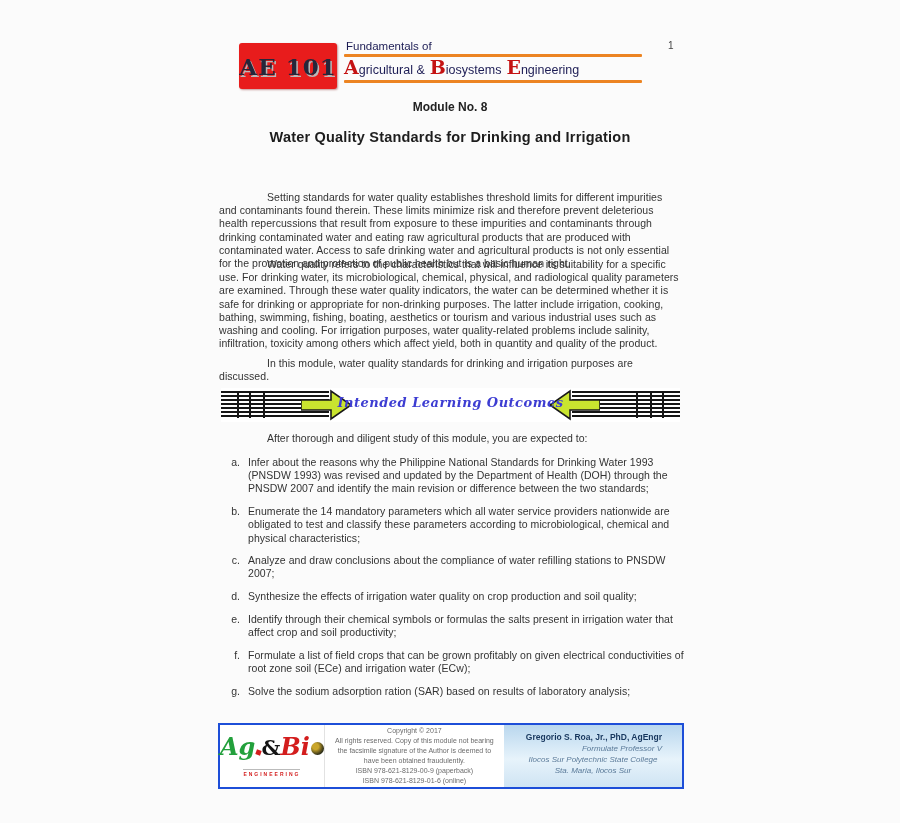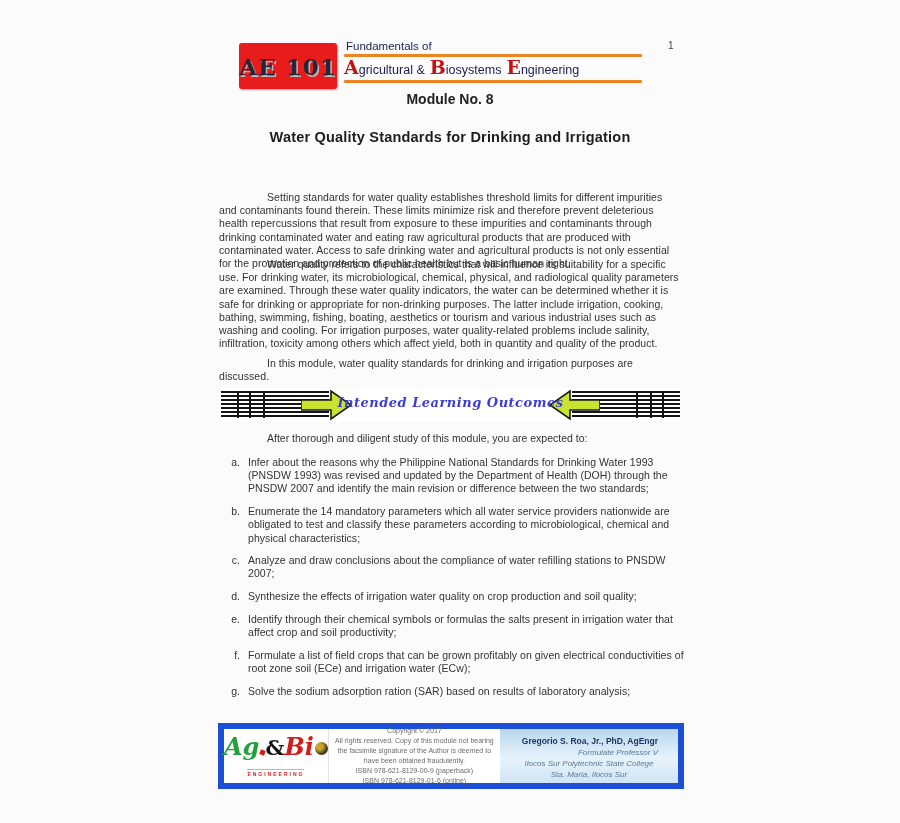--- a/index.html
+++ b/index.html
@@ -30,22 +30,22 @@
   .abe-part { margin-right: 5px; margin-top: 8px; }
   .abe-cap {
     font-family: "DejaVu Serif", serif; font-weight: bold;
     font-size: 19px; color: #c41212; line-height: 1;
   }
   .abe-rest { font-size: 12.5px; color: #1c1c54; }
   .page-num { position: absolute; top: 40px; left: 668px; font-size: 10px; color: #444; }
 
   
   .module-no {
-    position: absolute; top: 91px; left: 220px; width: 460px;
-    text-align: center; font-weight: bold; font-size: 14px; color: #222;
+    position: absolute; top: 100px; left: 220px; width: 460px;
+    text-align: center; font-weight: bold; font-size: 12px; color: #222;
   }
   .doc-title {
     position: absolute; top: 129px; left: 200px; width: 500px;
     text-align: center; font-weight: bold; font-size: 14.5px; color: #1d1d1d;
     letter-spacing: .2px;
   }
 
   
   .para {
     position: absolute; left: 219px; width: 463px;
@@ -94,21 +94,21 @@
   .outcome-item { display: flex; margin-bottom: 9.5px; }
   .outcome-letter {
     width: 26px; flex: 0 0 26px; font-size: 10.5px; color: #333;
     text-align: right; padding-right: 8px; line-height: 13.2px;
   }
   .outcome-text { flex: 1; font-size: 10.5px; line-height: 13.2px; color: #333; letter-spacing: .05px; }
 
   
   .footer {
     position: absolute; top: 723px; left: 218px; width: 466px; height: 66px;
-    display: flex; border: 6px solid #1d4ed8; background: #fff;
+    display: flex; border: 2px solid #1d4ed8; background: #fff;
   }
   .f-logo-cell {
     flex: 0 0 94px; display: flex; flex-direction: column;
     align-items: center; justify-content: center; background: #fff;
   }
   .aglogo-row { display: flex; align-items: baseline; line-height: 1; }
   .ag-green { font-family: "DejaVu Serif", serif; font-weight: bold; font-style: italic; font-size: 24px; color: #23a03c; }
   .ag-mark { width: 5px; height: 5px; background: #d31d1d; display: inline-block; margin: 0 0 12px 1px; transform: rotate(20deg); }
   .ag-amp { font-family: "DejaVu Serif", serif; font-weight: bold; font-size: 21px; color: #141414; }
   .ag-red { font-family: "DejaVu Serif", serif; font-weight: bold; font-style: italic; font-size: 24px; color: #d31d1d; }

